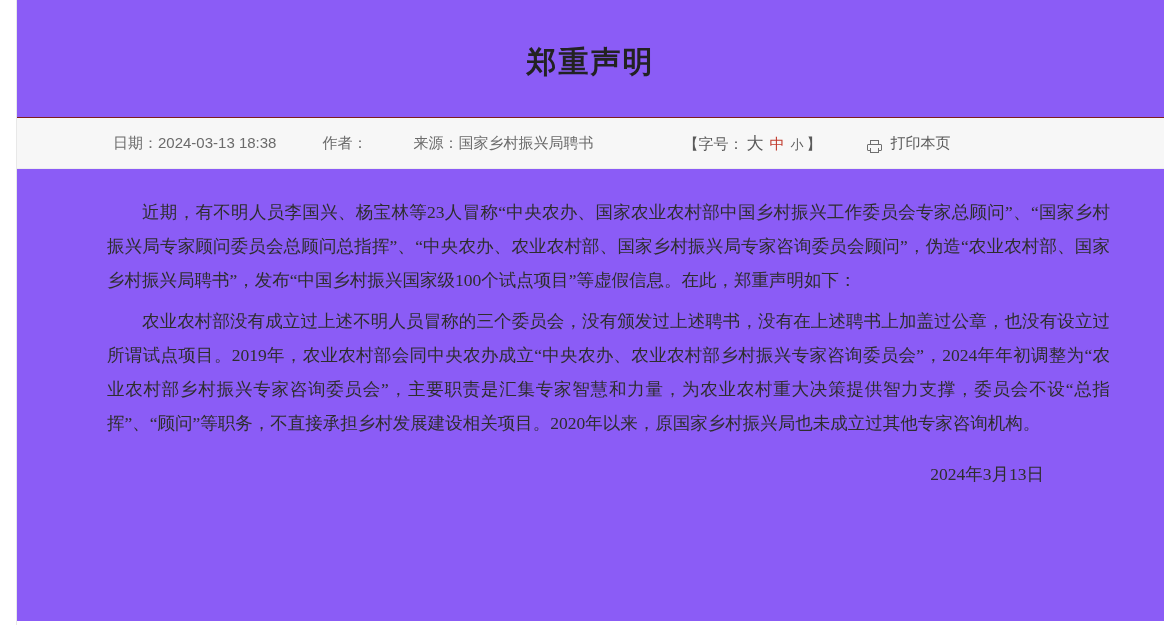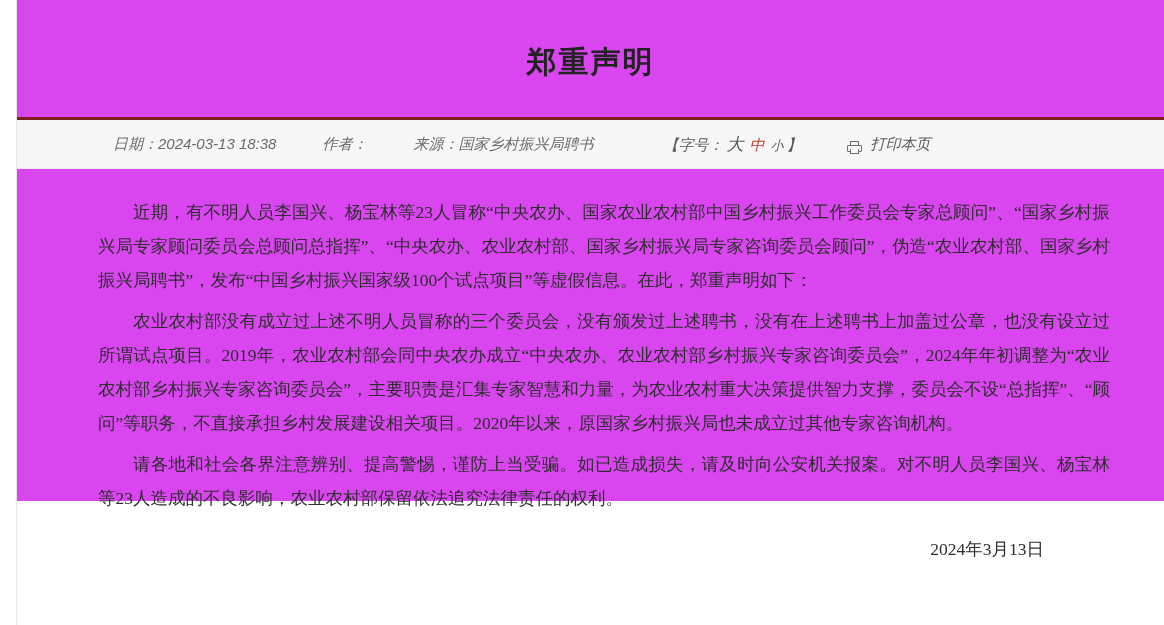--- a/index.html
+++ b/index.html
@@ -10,22 +10,22 @@
   body {
     width: 1164px;
     height: 625px;
     font-family: "Liberation Sans", sans-serif;
     color: #333333;
     overflow: hidden;
   }
   .page {
     position: relative;
     width: 1164px;
-    height: 501px;
-    background: #d946ef;
+    height: 621px;
+    background: #8b5cf6;
     box-sizing: border-box;
   }
   .left-rail {
     position: absolute;
     left: 0;
     top: 0;
     width: 16px;
     height: 625px;
     background: #ffffff;
     border-right: 1px solid #e8e8e8;
@@ -42,42 +42,41 @@
     font-size: 30px;
     font-weight: bold;
     color: #222222;
     letter-spacing: 2px;
     padding-top: 42px;
     padding-bottom: 34px;
     font-family: "Liberation Serif", serif;
   }
   .meta-bar {
     background: #f7f7f7;
-    border-top: 3px solid #7f1d1d;
+    border-top: 1px solid #7f1d1d;
     border-bottom: 1px solid #ededed;
     height: 52px;
     display: flex;
     align-items: center;
     font-size: 15px;
     color: #666666;
     padding: 0 36px 0 96px;
     box-sizing: border-box;
-    font-style: italic;
   }
   .meta-item {
     white-space: nowrap;
     margin-right: 46px;
     color: #6b6b6b;
   }
   .meta-item .val {
     color: #6b6b6b;
   }
   .meta-font {
     white-space: nowrap;
-    margin-left: 24px;
+    margin-left: 44px;
     margin-right: 46px;
     color: #5a5a5a;
   }
   .fs-opt {
     cursor: pointer;
     padding: 0 3px;
   }
   .fs-big { font-size: 17px; color: #5a5a5a; }
   .fs-mid { font-size: 15px; color: #c0392b; }
   .fs-small { font-size: 13px; color: #5a5a5a; }
@@ -122,21 +121,21 @@
   }
   .article {
     padding: 26px 54px 0 78px;
     font-size: 17.5px;
     line-height: 34px;
     color: #2e2e2e;
     font-family: "Liberation Serif", serif;
     text-align: justify;
   }
   .article p {
-    margin: 0 0 7px 3px;
+    margin: 0 0 7px 12px;
     text-indent: 2em;
   }
   .sign {
     margin-top: 18px;
     text-align: right;
     padding-right: 66px;
     font-size: 17.5px;
     line-height: 32px;
     font-family: "Liberation Serif", serif;
     color: #2e2e2e;
@@ -173,21 +172,20 @@
             <span class="body"></span>
             <span class="sheet"></span>
         </span>
         <span>打印本页</span>
       </div>
     </div>
 
     <div class="article">
       <p>近期，有不明人员李国兴、杨宝林等23人冒称“中央农办、国家农业农村部中国乡村振兴工作委员会专家总顾问”、“国家乡村振兴局专家顾问委员会总顾问总指挥”、“中央农办、农业农村部、国家乡村振兴局专家咨询委员会顾问”，伪造“农业农村部、国家乡村振兴局聘书”，发布“中国乡村振兴国家级100个试点项目”等虚假信息。在此，郑重声明如下：</p>
       <p>农业农村部没有成立过上述不明人员冒称的三个委员会，没有颁发过上述聘书，没有在上述聘书上加盖过公章，也没有设立过所谓试点项目。2019年，农业农村部会同中央农办成立“中央农办、农业农村部乡村振兴专家咨询委员会”，2024年年初调整为“农业农村部乡村振兴专家咨询委员会”，主要职责是汇集专家智慧和力量，为农业农村重大决策提供智力支撑，委员会不设“总指挥”、“顾问”等职务，不直接承担乡村发展建设相关项目。2020年以来，原国家乡村振兴局也未成立过其他专家咨询机构。</p>
-      <p>请各地和社会各界注意辨别、提高警惕，谨防上当受骗。如已造成损失，请及时向公安机关报案。对不明人员李国兴、杨宝林等23人造成的不良影响，农业农村部保留依法追究法律责任的权利。</p>
 
       <div class="sign">
         <div>2024年3月13日</div>
       </div>
     </div>
 
   </div>
 </div>
 
 </body></html>

